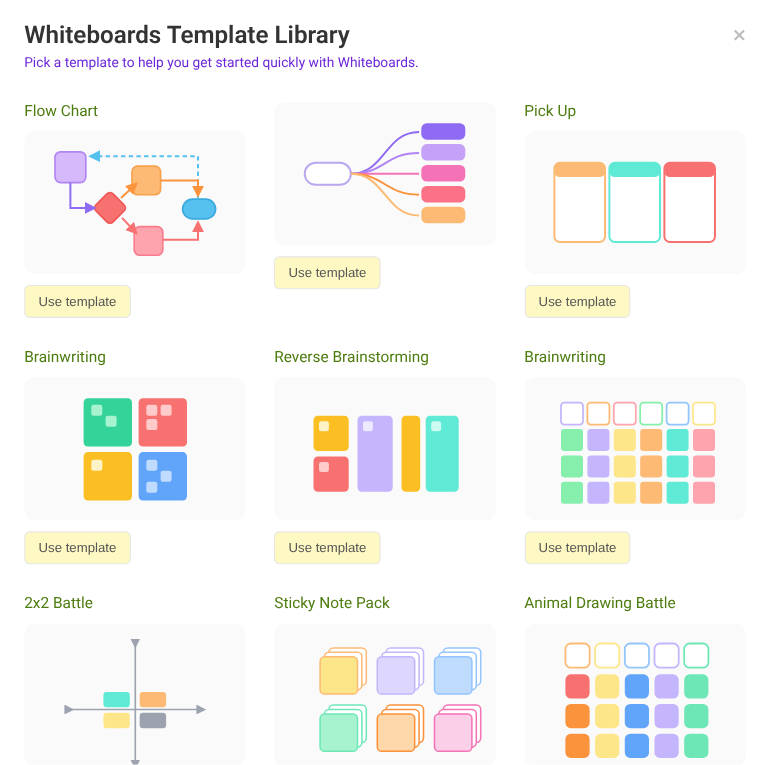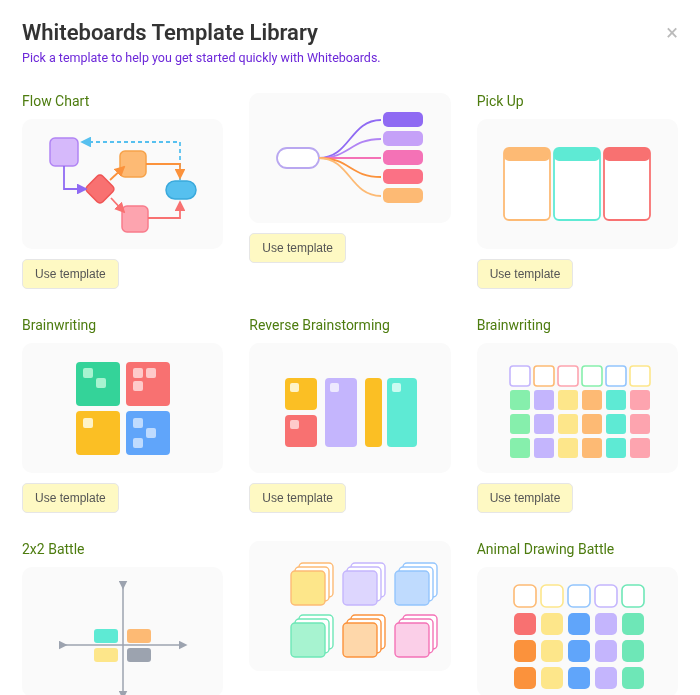--- a/index.html
+++ b/index.html
@@ -222,20 +222,21 @@
           <line x1="95" y1="18" x2="95" y2="128" stroke="#9ca3af" stroke-width="1.5" marker-start="url(#arr-g)" marker-end="url(#arr-g)"></line>
           <rect x="66" y="62" width="24" height="14" rx="3" fill="#5eead4"></rect>
           <rect x="99" y="62" width="24" height="14" rx="3" fill="#fdba74"></rect>
           <rect x="66" y="81" width="24" height="14" rx="3" fill="#fde68a"></rect>
           <rect x="99" y="81" width="24" height="14" rx="3" fill="#9ca3af"></rect>
         </svg>
       </div>
     </div>
 
     <div class="card">
+      <div class="card-title">Sticky Note Pack</div>
       <div class="preview">
         <svg width="190" height="130">
 
           <g transform="translate(36,22)">
             <rect x="8" y="0" width="34" height="34" rx="4" fill="#fff" stroke="#fdba74" stroke-width="1.4"></rect>
             <rect x="4" y="4" width="34" height="34" rx="4" fill="#fff" stroke="#fdba74" stroke-width="1.4"></rect>
             <rect x="0" y="8" width="34" height="34" rx="4" fill="#fde68a" stroke="#fdba74" stroke-width="1.4"></rect>
           </g>
           <g transform="translate(88,22)">
             <rect x="8" y="0" width="34" height="34" rx="4" fill="#fff" stroke="#c4b5fd" stroke-width="1.4"></rect>

